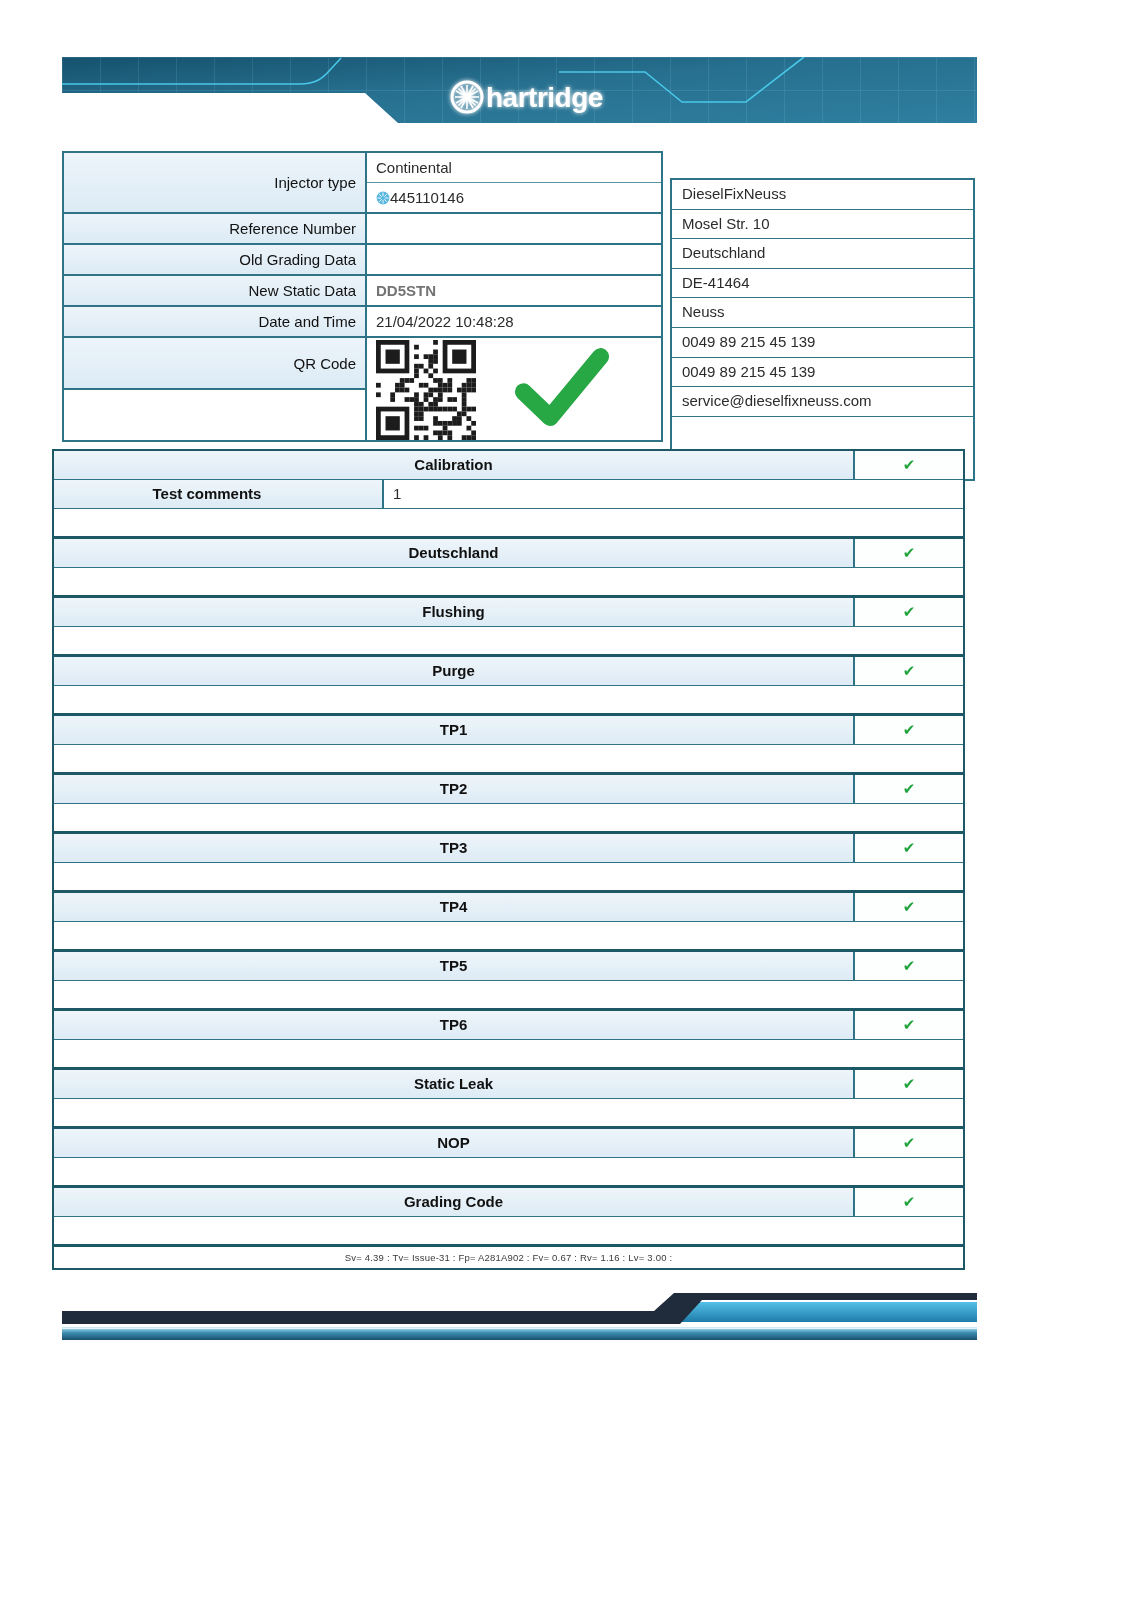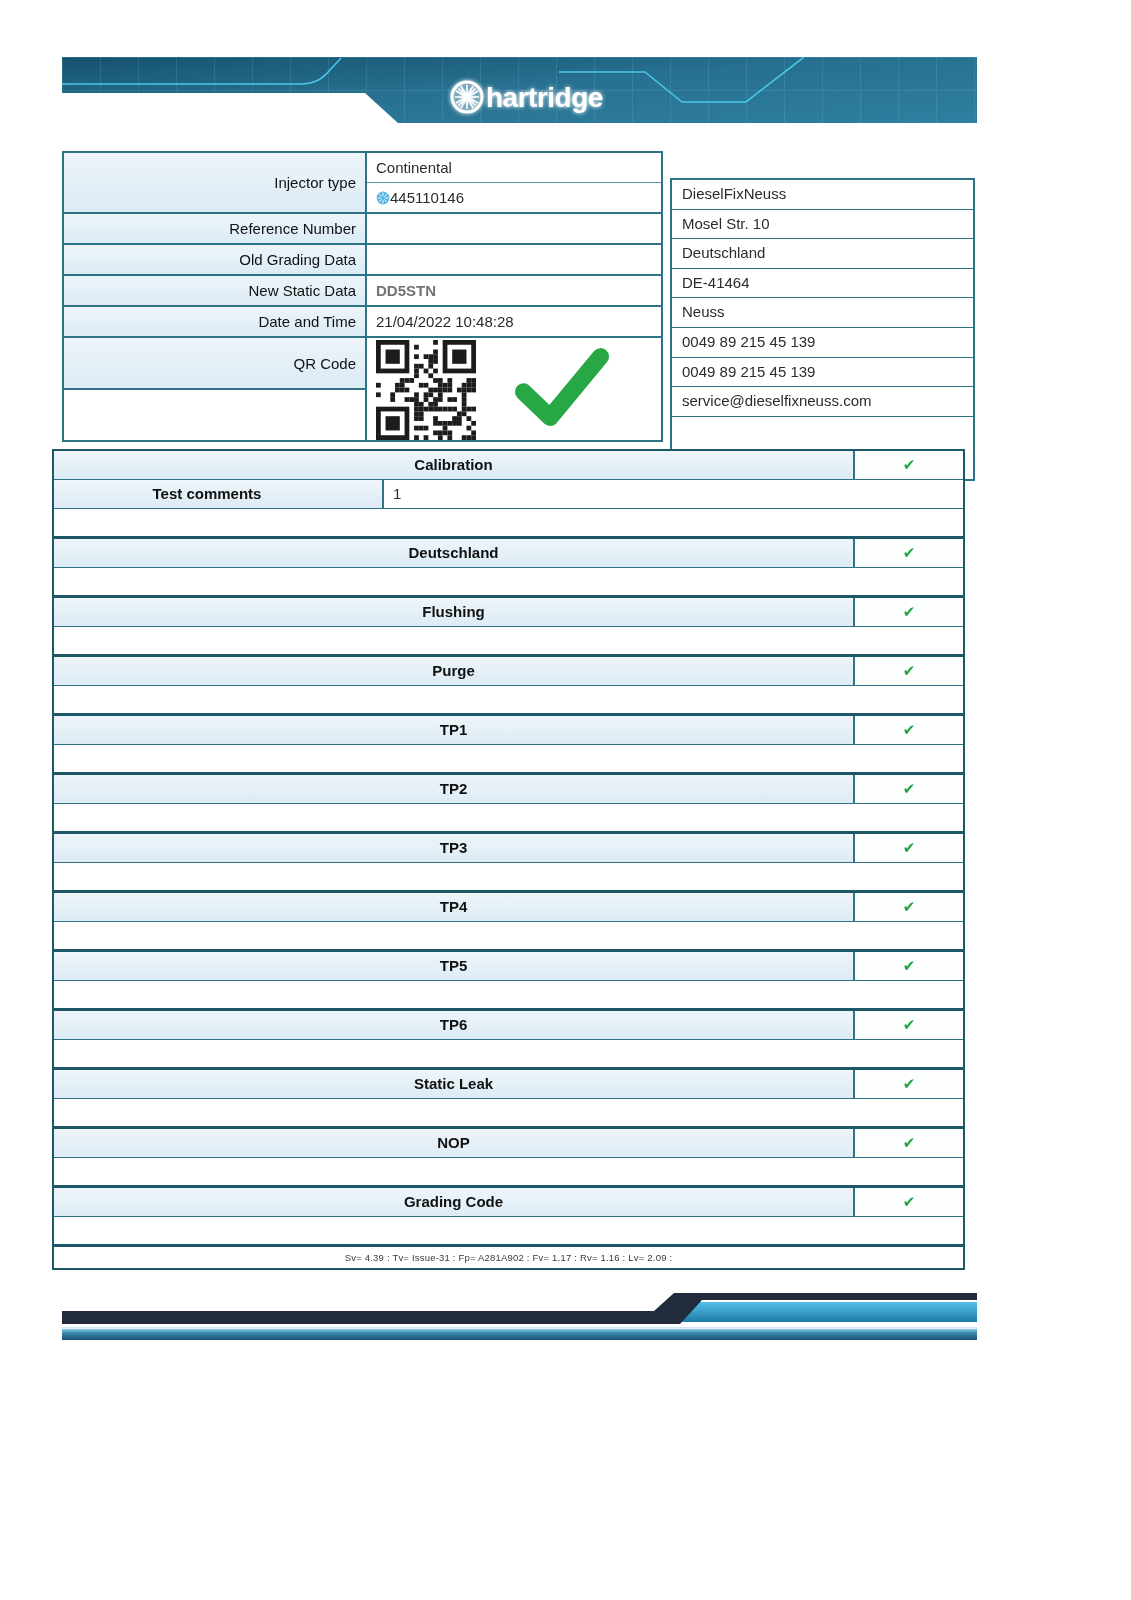--- a/index.html
+++ b/index.html
@@ -382,21 +382,21 @@
     </div>
         <div class="empty-row"></div>
         <div class="sec-row thick-top">
       <div class="sec-title">Grading Code</div>
       <div class="sec-check">
         <span>✔</span>
       </div>
     </div>
         <div class="empty-row"></div>
       </div>
-    <div class="footer-row">Sv= 4.39  :  Tv= Issue-31  :  Fp= A281A902  :  Fv= 1.17  :  Rv= 1.16  :  Lv= 2.09  :</div>
+    <div class="footer-row">Sv= 4.39  :  Tv= Issue-31  :  Fp= A281A902  :  Fv= 0.67  :  Rv= 1.16  :  Lv= 3.00  :</div>
   </div>
 
   <div class="bottom-banner">
     <svg width="915" height="54" viewBox="0 0 915 54">
       <defs>
         <linearGradient id="cyanGrad" x1="0" y1="0" x2="0" y2="1">
           <stop offset="0" stop-color="#55c0e8"></stop>
           <stop offset="1" stop-color="#1e7ca9"></stop>
         </linearGradient>
         <linearGradient id="barGrad" x1="0" y1="0" x2="0" y2="1">

